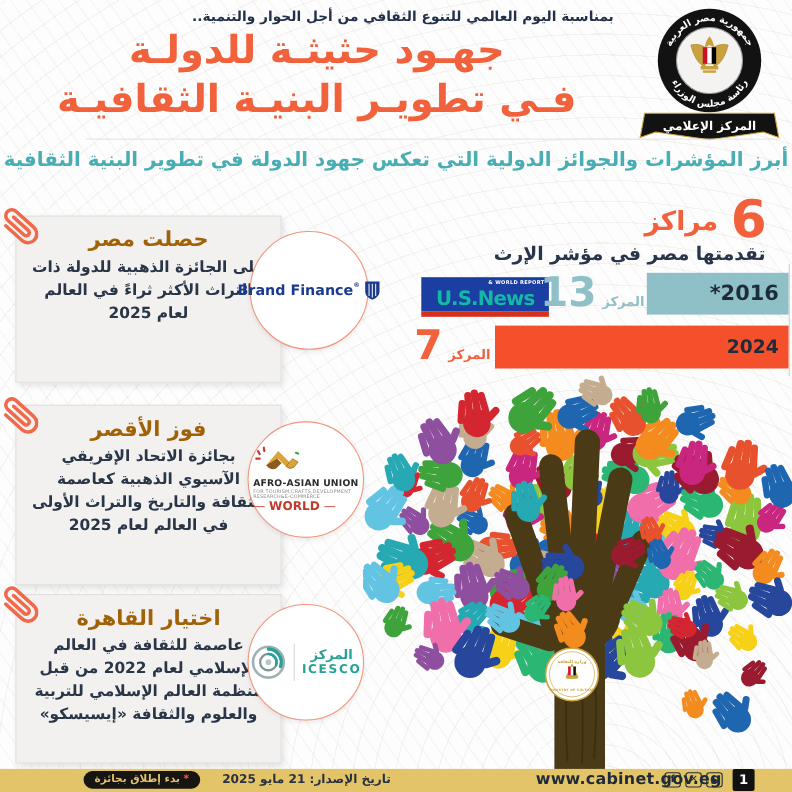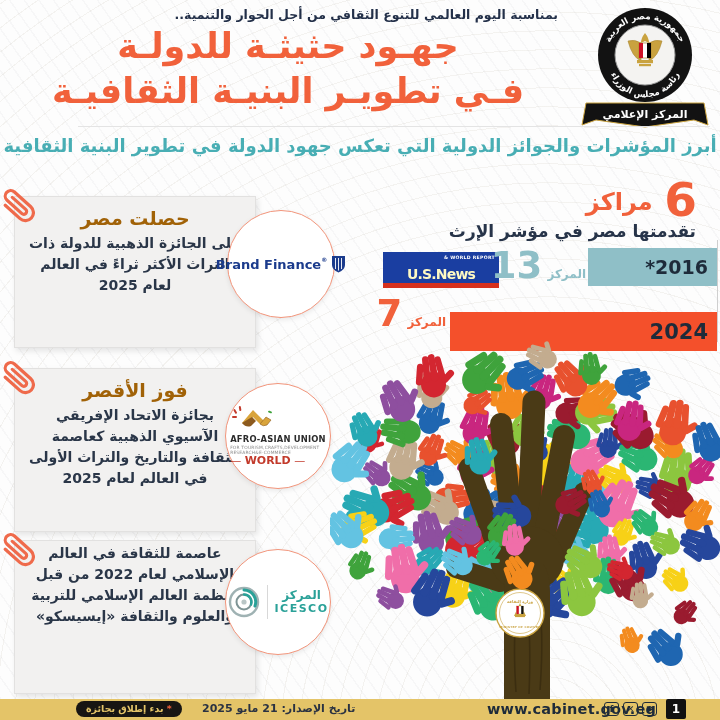--- a/index.html
+++ b/index.html
@@ -19,30 +19,30 @@
   .emblem{position:absolute;left:580px;top:3px;width:130px;height:128px;}
   
   .big-row{position:absolute;top:176px;right:23px;direction:rtl;color:#F1613B;font-weight:800;}
   .big-number{font-size:47px;line-height:47px;vertical-align:-6px;}
   .big-label{font-size:24px;margin-right:6px;text-align:right;}
   .index-desc{position:absolute;top:221px;right:24px;font-size:17px;font-weight:700;color:#273449;}
   .axis{position:absolute;left:717px;top:240px;width:1px;height:102px;background:#CFCFCF;}
   .bar{position:absolute;display:flex;align-items:center;justify-content:flex-end;
        padding-right:9px;box-sizing:border-box;font-weight:700;color:#1E2B3A;}
   .bar-2016{left:588px;top:248px;width:129px;height:38px;background:#8FBFC7;font-size:19px;}
-  .bar-2024{left:450px;top:296px;width:267px;height:39px;background:#F4502B;font-size:21px;margin-top:16px;}
+  .bar-2024{left:450px;top:296px;width:267px;height:39px;background:#F4502B;font-size:17px;}
   .rank-group{position:absolute;direction:rtl;text-align:right;white-space:nowrap;}
   .rank-2016{left:498px;top:246px;width:88px;color:#8FBFC7;}
   .rank-2024{left:366px;top:294px;width:80px;color:#F1613B;}
   .rank-word{font-size:12px;font-weight:700;}
   .rank-num{font-size:37px;font-weight:800;line-height:40px;}
   .usnews{position:absolute;left:383px;top:252px;width:116px;height:36px;}
   .usnews .blue{position:relative;width:116px;height:31px;background:#1A3EA1;}
-  .usnews .main{position:absolute;bottom:1px;left:0;width:116px;text-align:center;color:#fef9c3;
-                font-weight:800;font-size:14px;letter-spacing:-0.8px;}
+  .usnews .main{position:absolute;bottom:1px;left:0;width:116px;text-align:center;color:#14b8a6;
+                font-weight:800;font-size:18px;letter-spacing:-0.8px;}
   .usnews .small{position:absolute;top:3px;right:4px;color:#fff;font-size:4.6px;letter-spacing:.3px;font-weight:700;}
   .usnews .red{width:116px;height:5px;background:#D6301D;}
   
   .card{position:absolute;width:240px;background:#F2F1F0;border:1px solid #E2E1E0;
         box-shadow:2px 3px 6px rgba(0,0,0,0.10);}
   .card::before{content:"";position:absolute;left:-4px;right:6px;bottom:-6px;top:10px;
         background:#FAFAFA;border:1px solid #E6E6E6;transform:rotate(-1.4deg);z-index:-1;}
   .card::after{content:"";position:absolute;left:6px;right:-5px;bottom:-3px;top:6px;
         background:#EDECEB;border:1px solid #E2E2E2;transform:rotate(1deg);z-index:-2;}
   .card-title{margin:10px 8px 4px;text-align:center;color:#a16207;font-size:19px;font-weight:800;}
@@ -360,20 +360,21 @@
       <div class="afasu-sub">FOR TOURISM,CRAFTS,DEVELOPMENT</div>
       <div class="afasu-sub">RESEARCH&amp;E-COMMERCE</div>
       <div class="afasu-abbr"><span class="dash">—&nbsp;</span><span>WORLD</span><span class="dash">&nbsp;—</span></div>
     </div>
   </div>
 
   <div class="card" style="left:14px;top:540px;height:152px">
     <svg class="clip" width="34" height="44" viewBox="0 0 34 44">
       <path d="M9 12 v20 a8 8 0 0 0 16 0 v-22 a5.5 5.5 0 0 0 -11 0 v20 a2.8 2.8 0 0 0 5.6 0 v-18" fill="none" stroke="#EF6A4B" stroke-width="3.2" stroke-linecap="round" transform="rotate(-48 17 22)"></path>
     </svg>
+    <div class="card-title" dir="rtl">اختيار القاهرة</div>
     <div class="card-body" dir="rtl">عاصمة للثقافة في العالم الإسلامي لعام 2022 من قبل منظمة العالم الإسلامي للتربية والعلوم والثقافة «إيسيسكو»</div>
   </div>
   <div class="logo-circle" style="left:225px;top:549px;width:104px;height:104px">
     <div class="icesco">
       <svg width="34" height="34" viewBox="0 0 34 34">
         <circle cx="17" cy="17" r="14" fill="none" stroke="#9FB2B3" stroke-width="2.4"></circle>
         <path d="M17 5 a12 12 0 0 1 11 16" fill="none" stroke="#2AA198" stroke-width="3" stroke-linecap="round"></path>
         <circle cx="17" cy="17" r="7.5" fill="none" stroke="#7E9495" stroke-width="2"></circle>
         <path d="M17 9.5 a7.5 7.5 0 0 1 7 10" fill="none" stroke="#2AA198" stroke-width="2.4" stroke-linecap="round"></path>
         <circle cx="17" cy="17" r="2.6" fill="#B9C6C6"></circle>

